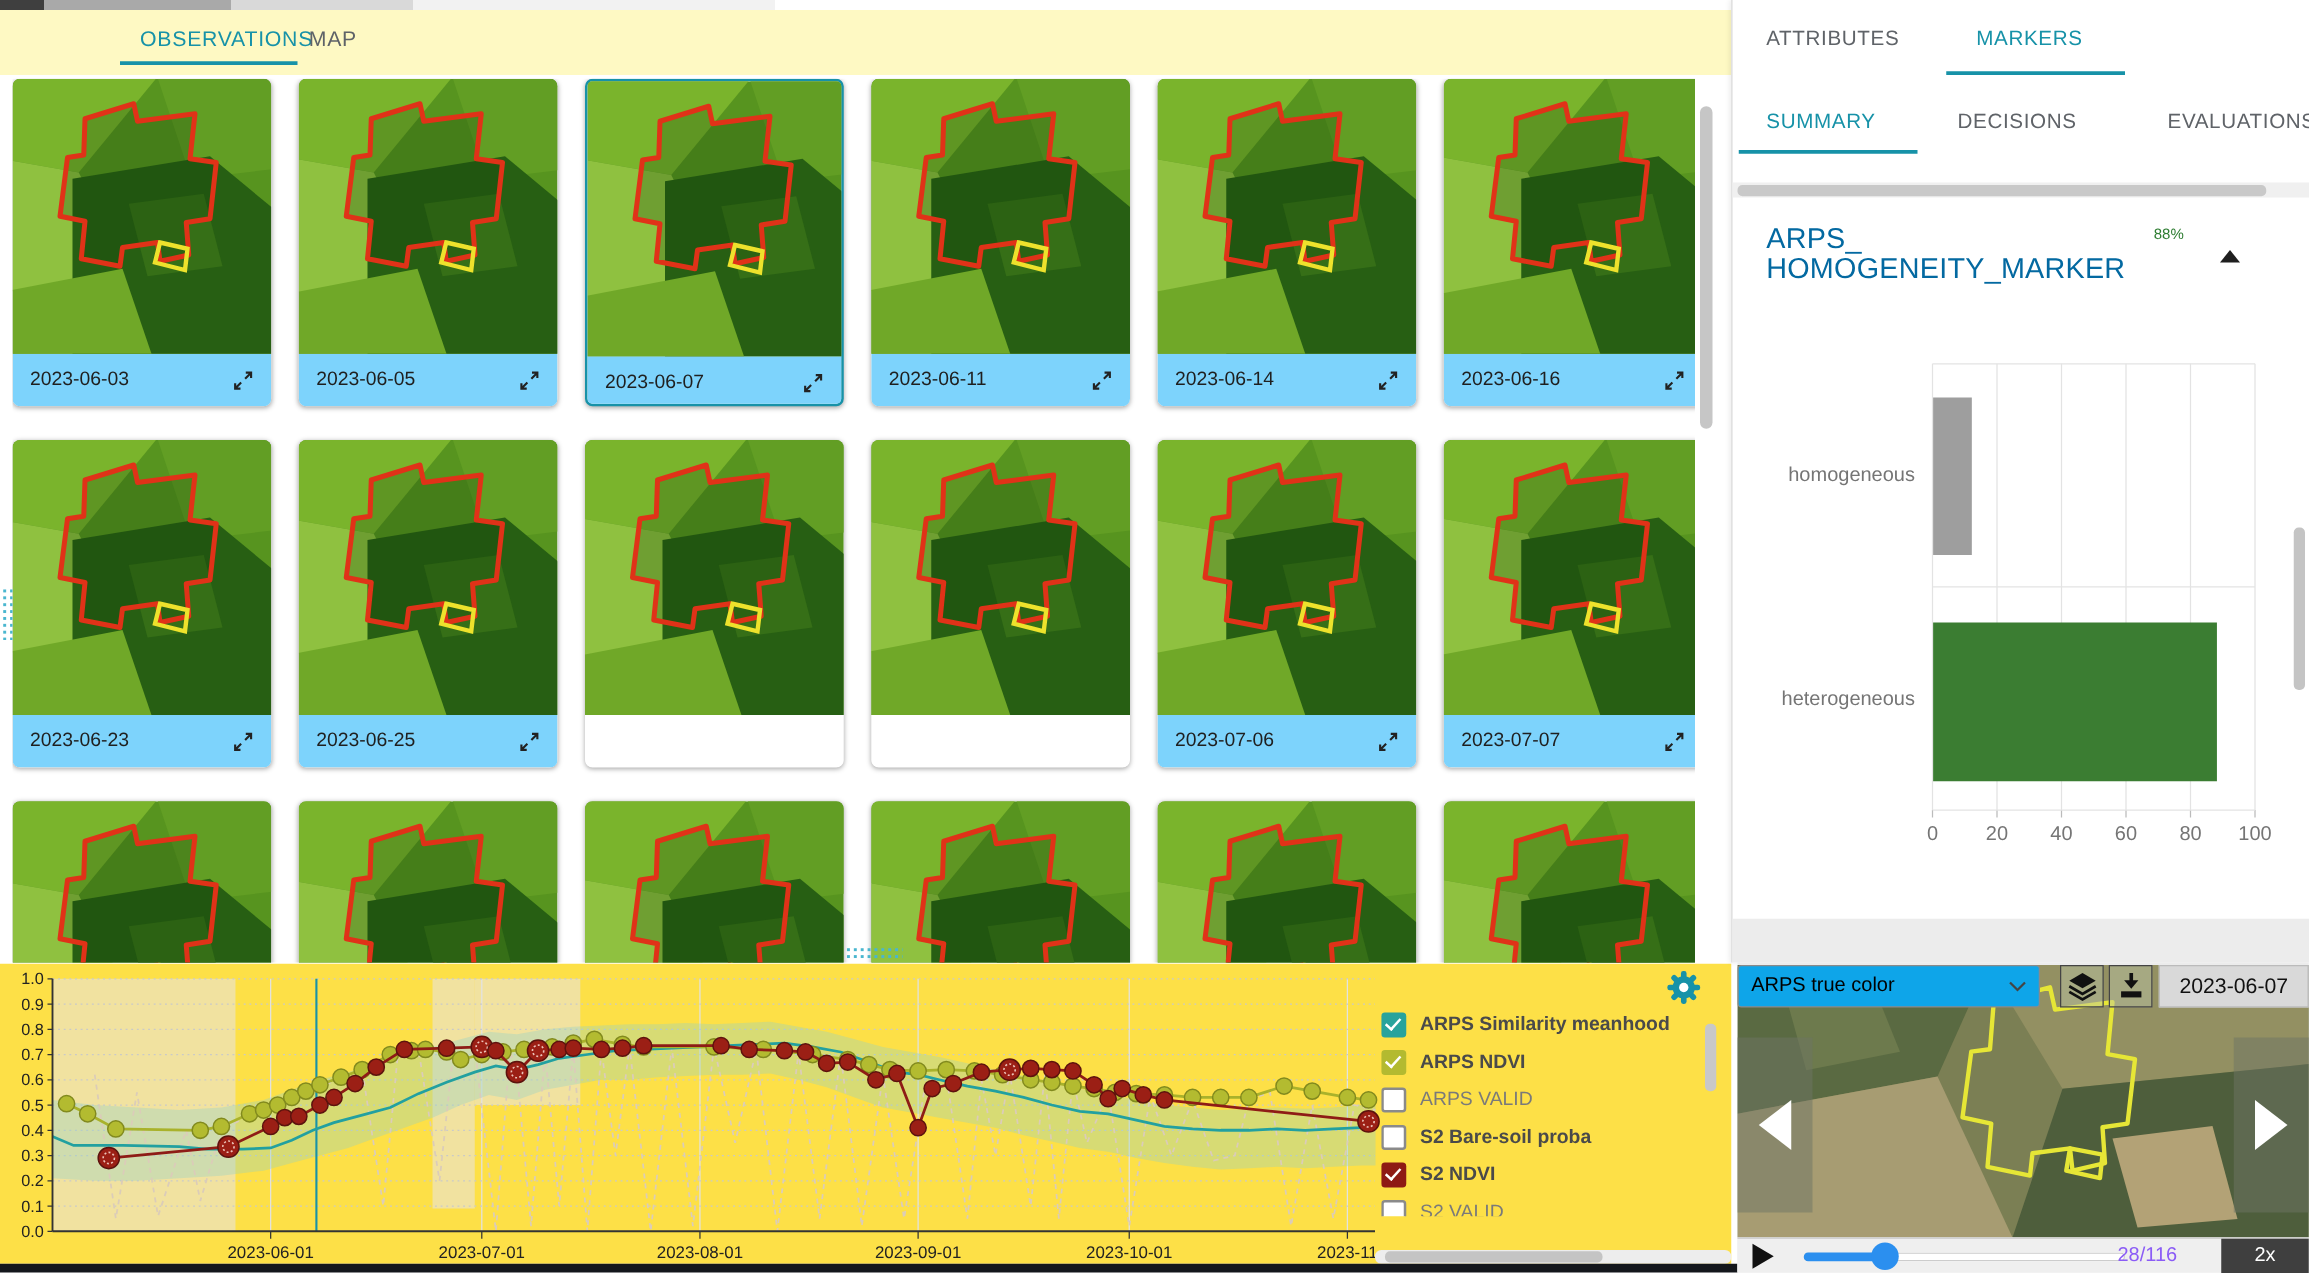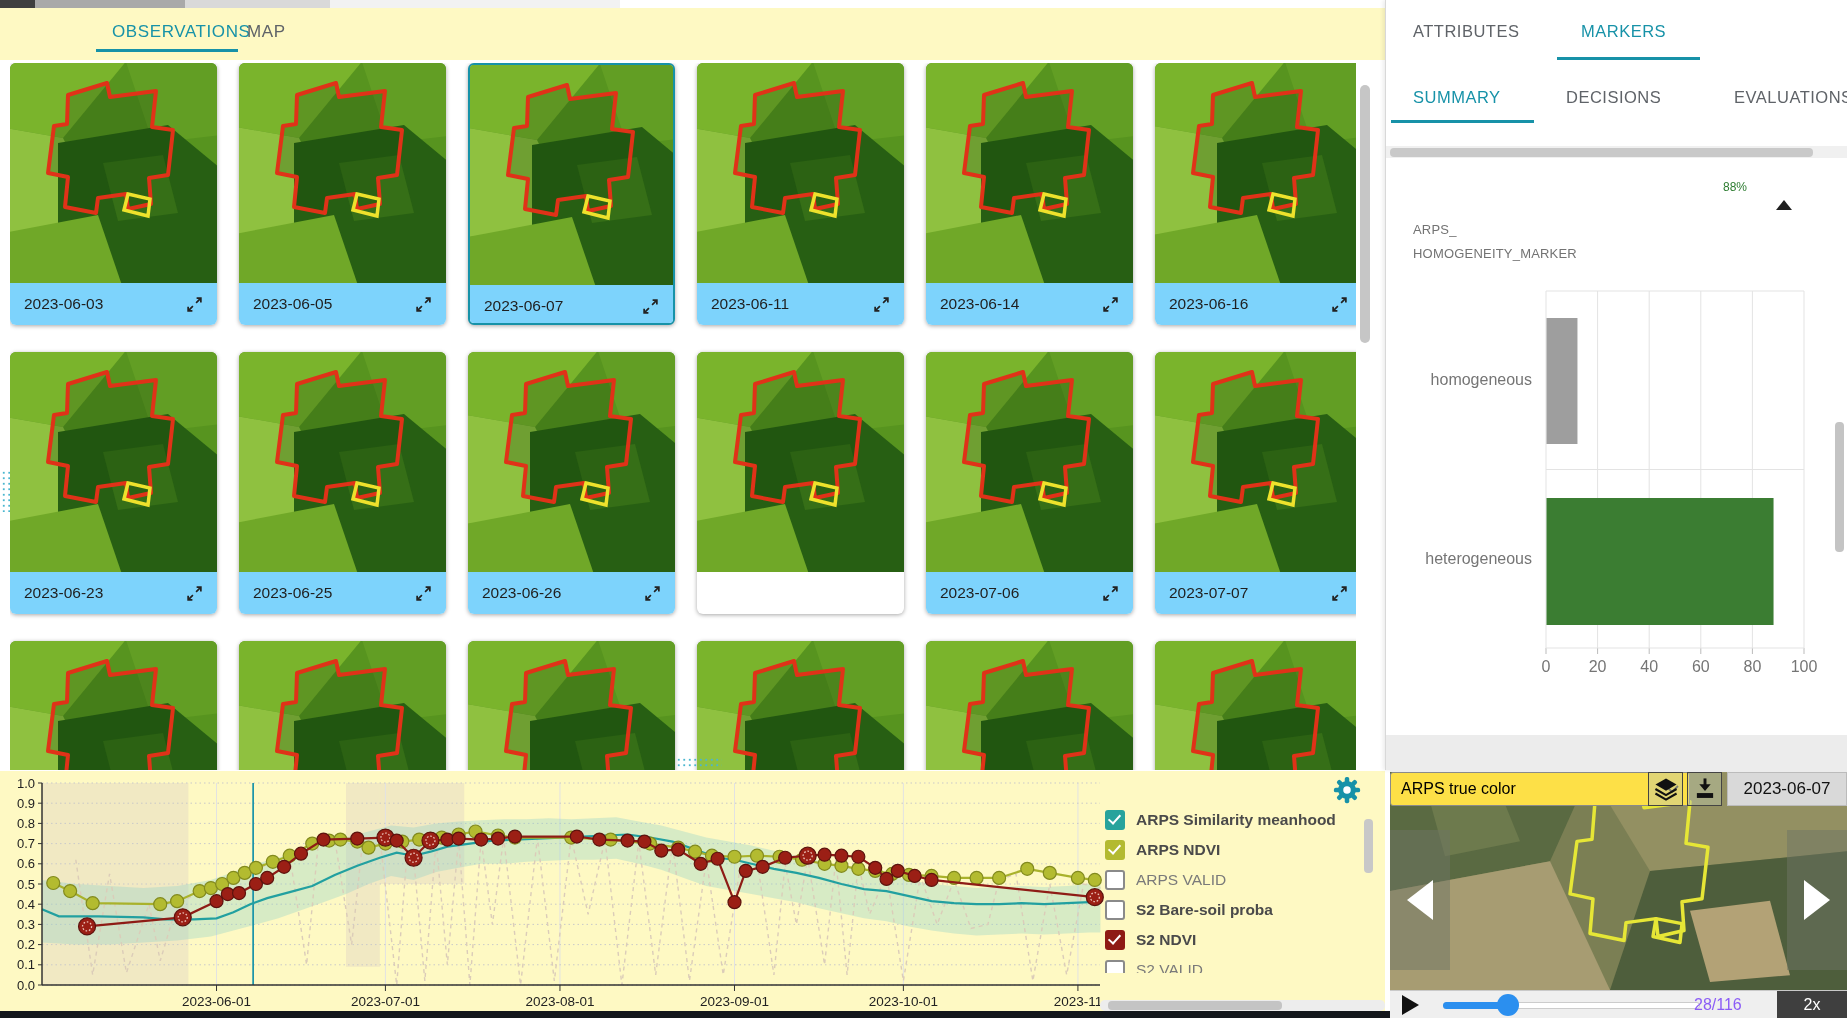--- a/index.html
+++ b/index.html
@@ -17,21 +17,21 @@
   .card{position:absolute;width:207px;height:262px;background:#fff;border-radius:6px;
     box-shadow:0 1px 4px rgba(0,0,0,.35);overflow:hidden;box-sizing:border-box;cursor:pointer;}
   .card.sel{border:2.5px solid #1792a8;}
   .card .img{width:207px;height:220px;display:block;}
   .card .foot{height:42px;display:flex;align-items:center;justify-content:space-between;padding:0 14px;background:#7dd3fc;}
   .card .date{font-size:15.5px;color:#1f1f1f;}
   #thumb-scroll{left:1360px;top:85px;width:10px;height:258px;background:#c6c6c6;border-radius:5px;}
   
   .dots{background-image:radial-gradient(#49b6cf 1.1px,transparent 1.4px);background-size:5.5px 5.5px;}
   
-  #chart-panel{left:0;top:771px;width:1385px;height:240px;background:#fef9c3;}
+  #chart-panel{left:0;top:771px;width:1385px;height:240px;background:#fde047;}
   #ts{position:absolute;left:2px;top:2px;}
   #gear{left:1332px;top:4px;width:30px;height:30px;cursor:pointer;}
   #legend{left:1105px;top:38px;width:252px;height:164px;overflow:hidden;}
   .leg-item{display:flex;align-items:center;height:21px;margin-bottom:9px;white-space:nowrap;cursor:pointer;}
   .cb{width:20px;height:20px;border-radius:3px;box-sizing:border-box;position:relative;flex:none;margin-right:11px;}
   .cb.un{border:2px solid #8a8a8a;background:#fff;}
   .cb.ck::after{content:"";position:absolute;left:6px;top:2.5px;width:5px;height:10px;
     border:solid #fff;border-width:0 2.5px 2.5px 0;transform:rotate(42deg);}
   .leg-label{font-size:15.5px;color:#7a7a7a;}
   .leg-label.b{font-weight:bold;color:#4a4a4a;}
@@ -41,31 +41,31 @@
   #bottom-bar{left:0;top:1011px;width:1390px;height:7px;background:#14171c;}
   
   #right-panel{left:1385px;top:0;width:462px;height:770px;background:#fff;border-left:1px solid #d8d8d8;
     box-shadow:-2px 0 4px rgba(0,0,0,.08);}
   .rtab{position:absolute;font-size:16.5px;letter-spacing:.5px;color:#5f6368;cursor:pointer;}
   .rtab.active{color:#1792a8;}
   #markers-underline{left:171px;top:57px;width:143px;height:3px;background:#1792a8;}
   #summary-underline{left:5px;top:120px;width:143px;height:3px;background:#1792a8;}
   #rp-hscroll-track{left:0;top:146px;width:462px;height:12px;background:#f0f0f0;}
   #rp-hscroll{left:4px;top:148px;width:423px;height:9px;background:#c9c9c9;border-radius:4px;}
-  #marker-title{left:27px;top:178px;font-size:13px;color:#737373;line-height:24px;letter-spacing:.2px;margin-top:40px;}
+  #marker-title{left:27px;top:178px;font-size:23px;color:#0369a1;line-height:24px;letter-spacing:.2px;}
   #marker-value{left:337px;top:180px;font-size:12px;color:#2e7d32;}
   #marker-collapse{left:390px;top:200px;width:0;height:0;cursor:pointer;
     border-left:8px solid transparent;border-right:8px solid transparent;border-bottom:10px solid #1f1f1f;}
   #bar{position:absolute;left:0;top:260px;}
   #rp-vscroll{left:449px;top:422px;width:9px;height:130px;background:#c4c4c4;border-radius:4px;}
   #rp-graybase{left:0;top:735px;width:462px;height:35px;background:#ececec;}
   
   #video-panel{left:1390px;top:770px;width:457px;height:248px;background:#ececec;}
   #vid-img{position:absolute;left:0;top:2px;width:457px;height:218px;}
-  #layer-select{left:0;top:2px;width:300px;height:34px;background:#fde047;border:1px solid #8a8a8a;border-radius:3px;
+  #layer-select{left:0;top:2px;width:242px;height:34px;background:#0ea5e9;border:1px solid #8a8a8a;border-radius:3px;
     box-sizing:border-box;display:flex;align-items:center;justify-content:space-between;padding:0 10px;cursor:pointer;}
   #layer-select span{font-size:16px;color:#000;}
   .vbtn{position:absolute;top:2px;width:35px;height:34px;box-sizing:border-box;border:1px solid #444;
     background:rgba(190,200,170,.45);display:flex;align-items:center;justify-content:center;cursor:pointer;}
   #date-chip{left:337px;top:2px;width:120px;height:34px;background:#d9d9d9;border:1px solid #bbb;box-sizing:border-box;
     display:flex;align-items:center;justify-content:center;font-size:17px;color:#111;}
   .navstrip{position:absolute;top:60px;width:60px;height:140px;background:rgba(110,115,100,.5);
     display:flex;align-items:center;justify-content:center;cursor:pointer;}
   #prev-strip{left:0;} #next-strip{left:397px;}
   .tri-l{width:0;height:0;border-top:20px solid transparent;border-bottom:20px solid transparent;border-right:26px solid #fff;}
@@ -271,26 +271,20 @@
     <polygon points="-25,-10 130,-10 60,75 -25,60" fill="#7ab42c"></polygon>
     <polygon points="120,-10 235,-10 235,70 150,80" fill="#629e24"></polygon>
     <polygon points="-25,60 60,75 100,155 -25,175" fill="#8fc140"></polygon>
     <polygon points="55,80 165,62 235,120 235,240 55,240" fill="#275f13"></polygon>
     <polygon points="-25,175 95,152 125,240 -25,240" fill="#70a828"></polygon>
     <polygon points="100,100 160,92 175,150 115,158" fill="#366f17"></polygon>
   </g>
   <path d="M58,32 L97,20 L100,34 L146,28 L142,64 L163,67 L158,112 L139,115 L141,141 L118,146 L116,131 L88,135 L86,150 L55,144 L58,114 L38,110 L44,63 L57,61 Z" fill="rgba(15,60,8,.25)" stroke="#e03218" stroke-width="4" stroke-linejoin="round"></path>
   <path d="M118,131 L140,136 L138,153 L114,147 Z" fill="none" stroke="#eee22c" stroke-width="3.5"></path>
   </svg>
-      <div class="foot">
-        <span class="date">2023-06-26</span>
-      <svg width="17" height="17" viewBox="0 0 16 16">
-      <path d="M10 2 h4 v4 M14 2 L9.5 6.5 M6 14 H2 v-4 M2 14 L6.5 9.5" stroke="#222" stroke-width="1.6" fill="none"></path>
-        </svg>
-      </div>
     </div>
     <div class="card" style="left: 687px; top: 289px;">
       <svg class="img" viewBox="0 0 207 220" preserveAspectRatio="none">
   <g transform="translate(-7,0)">
     <rect x="-25" y="-10" width="260" height="240" fill="#57941f"></rect>
     <polygon points="-25,-10 130,-10 60,75 -25,60" fill="#7ab42c"></polygon>
     <polygon points="120,-10 235,-10 235,70 150,80" fill="#629e24"></polygon>
     <polygon points="-25,60 60,75 100,155 -25,175" fill="#8fc140"></polygon>
     <polygon points="55,80 165,62 235,120 235,240 55,240" fill="#275f13"></polygon>
     <polygon points="-25,175 95,152 125,240 -25,240" fill="#70a828"></polygon>

